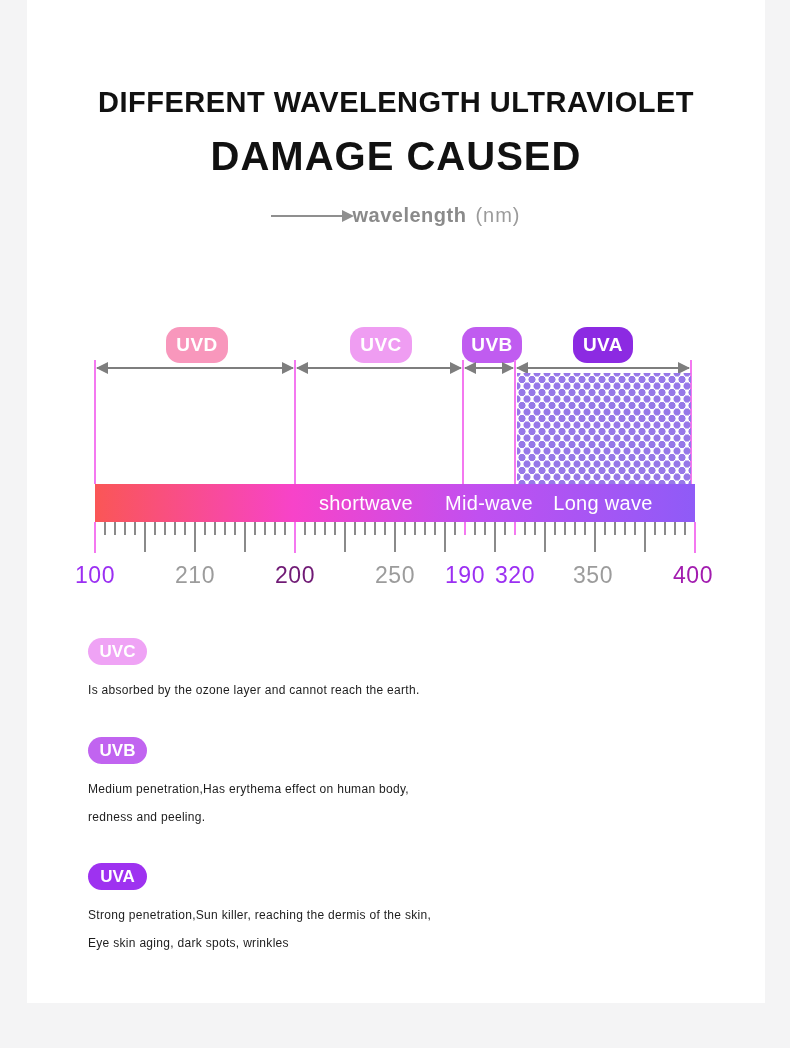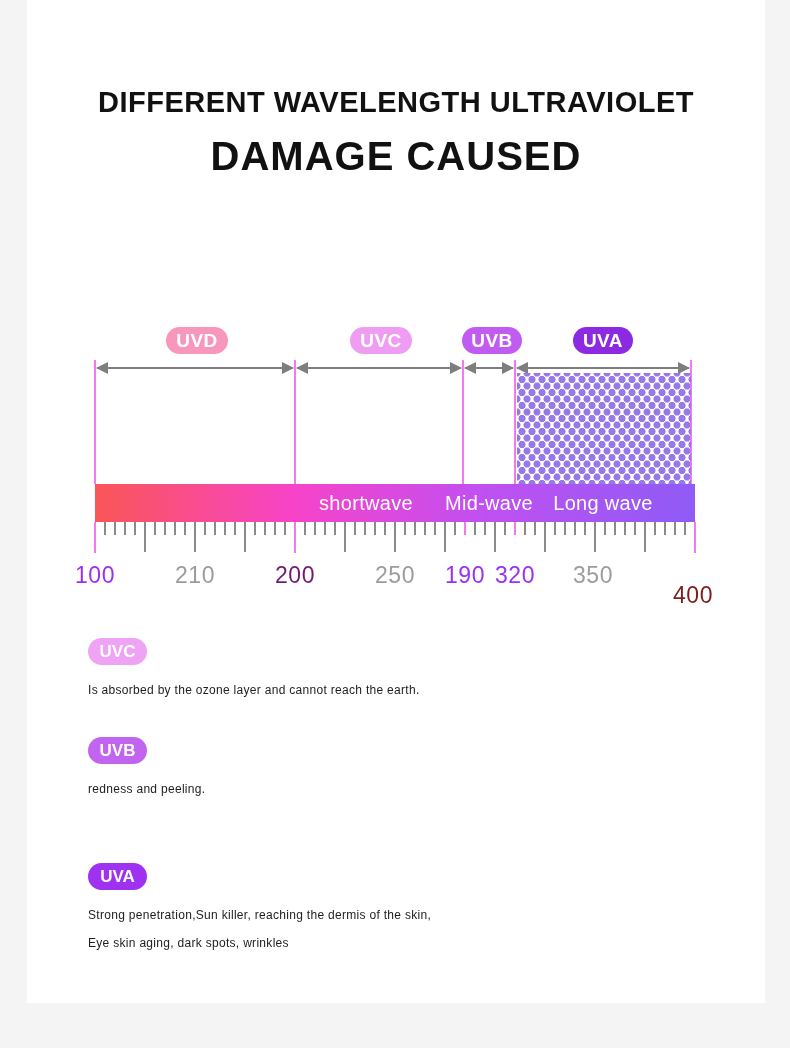--- a/index.html
+++ b/index.html
@@ -20,21 +20,21 @@
   .caption{position:absolute;left:0;top:204px;width:100%;display:flex;
     justify-content:center;align-items:center;gap:9px;color:#8a8a8a;}
   .cap-line{position:relative;width:72px;height:2px;background:#8f8f8f;}
   .cap-line::after{content:"";position:absolute;right:-11px;top:-5px;
     border-top:6px solid transparent;border-bottom:6px solid transparent;border-left:12px solid #8f8f8f;}
   .cap-label{font-size:20px;font-weight:700;letter-spacing:.5px;}
   .cap-unit{font-size:20px;font-weight:400;color:#9b9b9b;letter-spacing:1px;}
 
   
   .diagram{position:absolute;left:0;top:0;width:100%;height:100%;}
-  .band-pill{position:absolute;top:327px;height:27px;border-radius:14px;
+  .band-pill{position:absolute;top:327px;height:36px;border-radius:14px;
     display:flex;align-items:center;justify-content:center;
     color:#fff;font-size:19px;font-weight:700;letter-spacing:.5px;}
   .vline{position:absolute;top:360px;height:124px;width:2px;background:var(--guide);}
   .seg{position:absolute;top:367px;height:2px;background:#7e7e7e;}
   .seg::before{content:"";position:absolute;left:-1px;top:-5px;
     border-top:6px solid transparent;border-bottom:6px solid transparent;border-right:12px solid #7e7e7e;}
   .seg::after{content:"";position:absolute;right:-1px;top:-5px;
     border-top:6px solid transparent;border-bottom:6px solid transparent;border-left:12px solid #7e7e7e;}
   .dots{position:absolute;left:490px;top:373px;width:174px;height:111px;
     background-image:radial-gradient(circle,var(--dot) 3.3px,transparent 3.8px),
@@ -59,20 +59,25 @@
   .legend-line{font-size:12px;line-height:28px;color:#1d1d1d;letter-spacing:.3px;white-space:nowrap;}
 </style>
 </head>
 <body style="--guide: #f478f0; --dot: #9678e8;">
 
 <div class="card">
 
   <h1 class="title1">DIFFERENT WAVELENGTH ULTRAVIOLET</h1>
   <h2 class="title2">DAMAGE CAUSED</h2>
 
+  <div class="caption">
+    <span class="cap-line"></span>
+    <span class="cap-label">wavelength</span>
+    <span class="cap-unit">(nm)</span>
+  </div>
 
   <div class="diagram">
 
     <div id="band-pills">
         <div class="band-pill" style="left: 139px; width: 62px; background: rgb(248, 151, 188);">UVD</div>
         <div class="band-pill" style="left: 323px; width: 62px; background: rgb(239, 157, 242);">UVC</div>
         <div class="band-pill" style="left: 435px; width: 60px; background: rgb(192, 92, 240);">UVB</div>
         <div class="band-pill" style="left: 546px; width: 60px; background: rgb(140, 42, 226);">UVA</div>
       </div>
 
@@ -160,34 +165,35 @@
         <div class="tick magenta" style="left: 667px;"></div>
       </div>
     <div id="axis-numbers">
         <span class="axisnum" style="left: 68px; color: rgb(155, 47, 242);">100</span>
         <span class="axisnum" style="left: 168px; color: rgb(156, 156, 156);">210</span>
         <span class="axisnum" style="left: 268px; color: #701a75;">200</span>
         <span class="axisnum" style="left: 368px; color: rgb(156, 156, 156);">250</span>
         <span class="axisnum" style="left: 438px; color: rgb(155, 47, 242);">190</span>
         <span class="axisnum" style="left: 488px; color: rgb(155, 47, 242);">320</span>
         <span class="axisnum" style="left: 566px; color: rgb(156, 156, 156);">350</span>
-        <span class="axisnum" style="left: 666px; color: #7f1d1d; margin-top: 20px;">400</span>
+        <span class="axisnum" style="left: 666px; color: #a21caf;">400</span>
       </div>
   </div>
 
   <div id="legend">
       <div class="legend-item" style="top: 638px;">
         <div class="legend-pill" style="background: rgb(239, 163, 245);">UVC</div>
         <div class="legend-lines">
           <div class="legend-line">Is absorbed by the ozone layer and cannot reach the earth.</div>
         </div>
       </div>
       <div class="legend-item" style="top: 737px;">
         <div class="legend-pill" style="background: rgb(193, 100, 240);">UVB</div>
         <div class="legend-lines">
+          <div class="legend-line">Medium penetration,Has erythema effect on human body,</div>
           <div class="legend-line">redness and peeling.</div>
         </div>
       </div>
       <div class="legend-item" style="top: 863px;">
         <div class="legend-pill" style="background: rgb(158, 50, 240);">UVA</div>
         <div class="legend-lines">
           <div class="legend-line">Strong penetration,Sun killer, reaching the dermis of the skin,</div>
           <div class="legend-line">Eye skin aging, dark spots, wrinkles</div>
         </div>
       </div>

